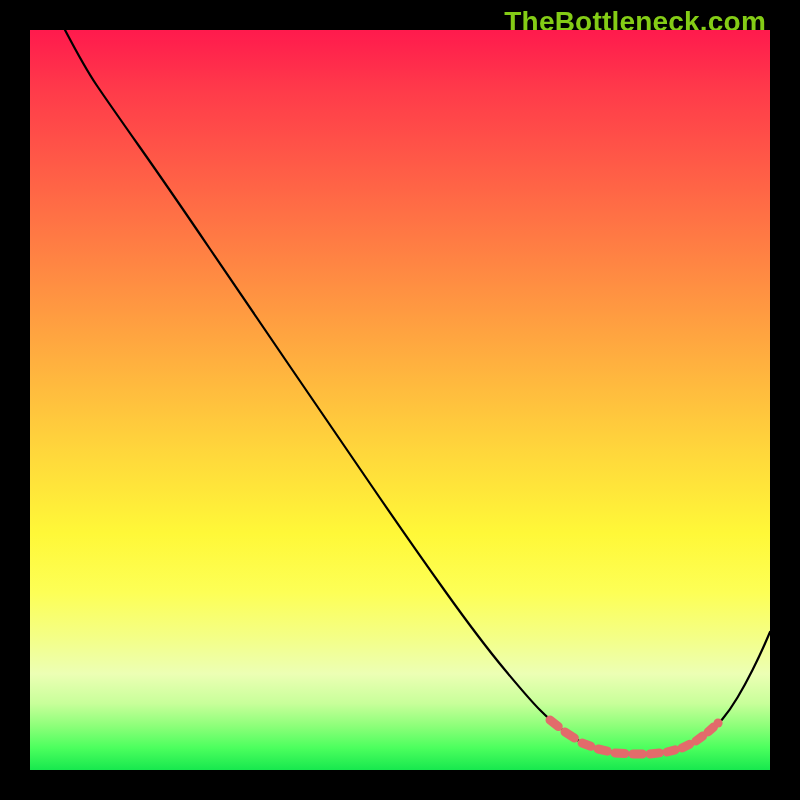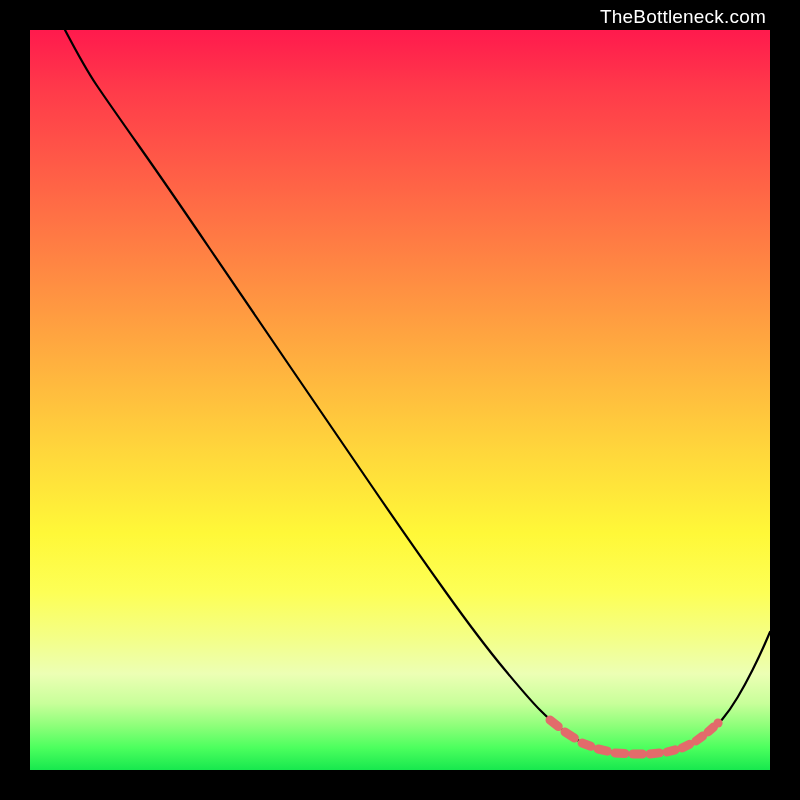--- a/index.html
+++ b/index.html
@@ -42,23 +42,23 @@
       #c8ff9a 91%,
       #8eff7a 94%,
       #4cff5e 97%,
       #17e84e 100%
     );
   }
   .watermark {
     position: absolute;
     top: 6px;
     right: 34px;
-    color: #ffffff;
-    font-size: 19px;
-    font-weight: 400;
+    color: #84cc16;
+    font-size: 28px;
+    font-weight: 700;
     letter-spacing: 0.2px;
     user-select: none;
   }
   svg.curve {
     position: absolute;
     left: 0;
     top: 0;
     width: 740px;
     height: 740px;
     overflow: visible;

